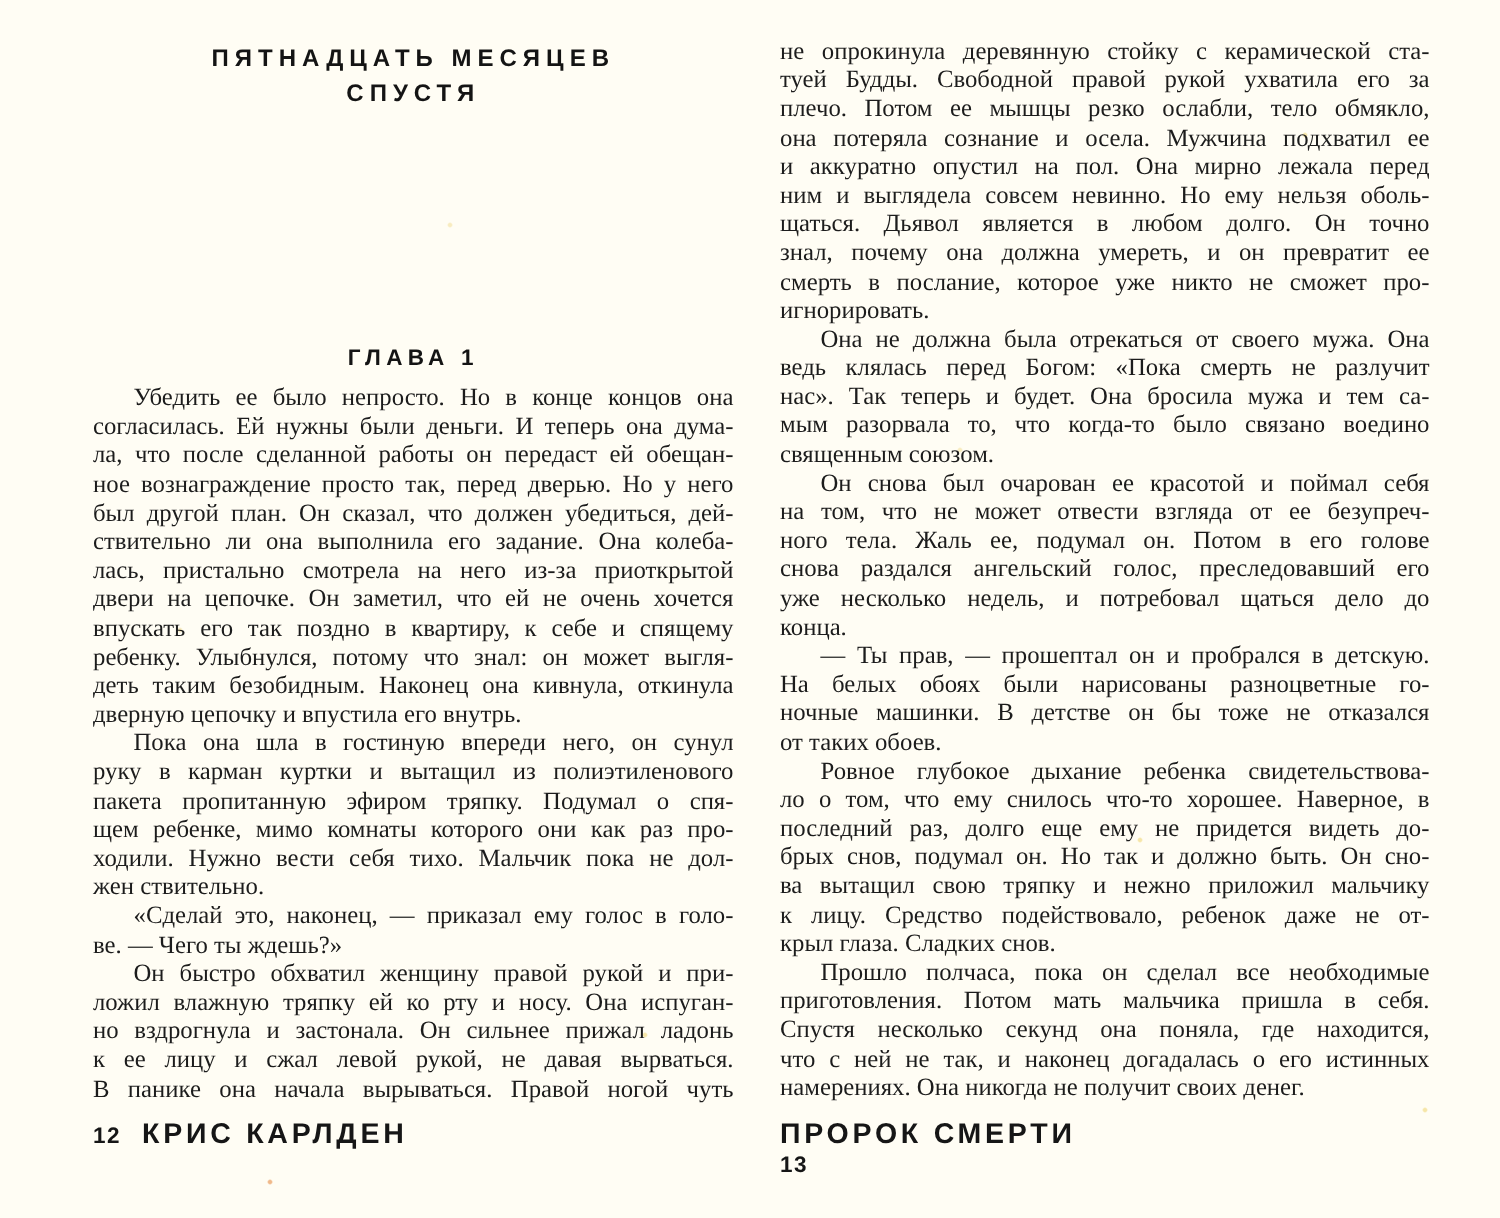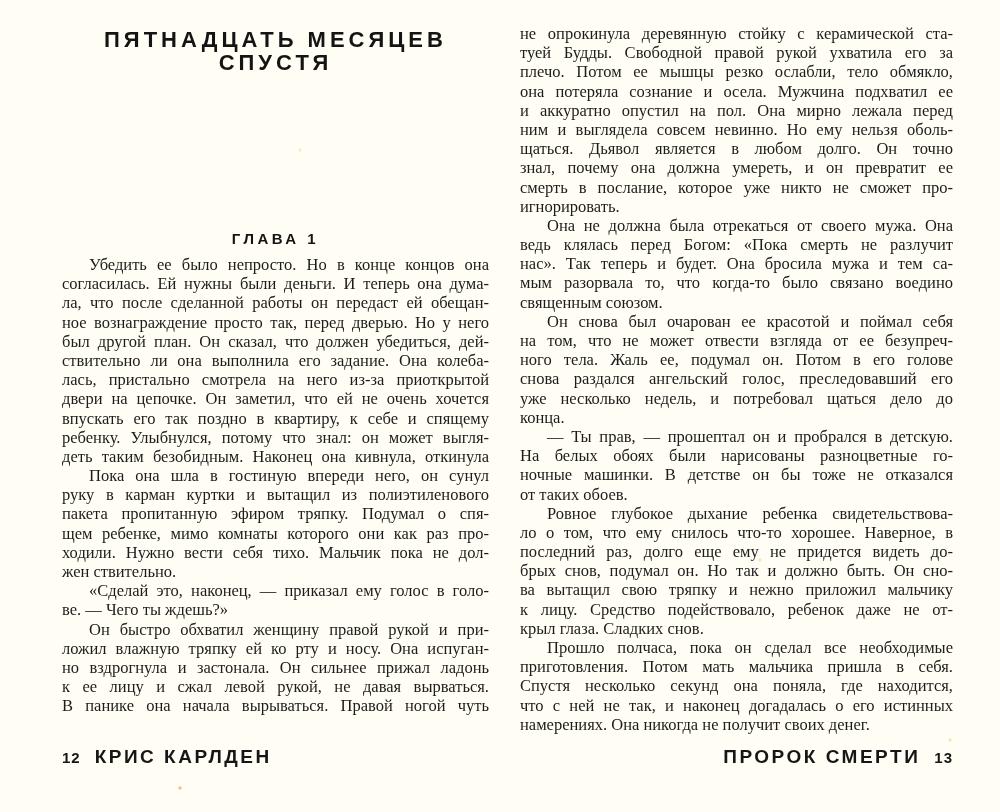--- a/index.html
+++ b/index.html
@@ -33,21 +33,21 @@
   .page-right { left: 520px; width: 433px; }
 
   .part-title {
     position: absolute;
     top: 28px;
     left: 0;
     width: 100%;
     text-align: center;
     font-family: "Liberation Sans", sans-serif;
     font-weight: bold;
-    font-size: 22px;
+    font-size: 16px;
     letter-spacing: 4px;
     line-height: 23px;
     color: #141414;
   }
   .chapter-heading {
     position: absolute;
     top: 230px;
     left: 0;
     width: 100%;
     text-align: center;
@@ -84,21 +84,21 @@
     top: 746px;
     left: 0;
     width: 100%;
     font-family: "Liberation Sans", sans-serif;
     font-weight: bold;
     color: #161616;
     display: flex;
     align-items: baseline;
   }
   .footer-left  { justify-content: flex-start; }
-  .footer-right { justify-content: flex-end; }
+  .footer-right { justify-content: flex-end; flex-direction: column; }
   .footer .pagenum {
     font-size: 15px;
     letter-spacing: 1px;
   }
   .footer .runtitle {
     font-size: 19px;
     letter-spacing: 2.5px;
   }
   .footer-left .runtitle  { margin-left: 14px; }
   .footer-right .runtitle { margin-right: 14px; }
@@ -122,20 +122,21 @@
           <div class="line">согласилась. Ей нужны были деньги. И теперь она дума-</div>
           <div class="line">ла, что после сделанной работы он передаст ей обещан-</div>
           <div class="line">ное вознаграждение просто так, перед дверью. Но у него</div>
           <div class="line">был другой план. Он сказал, что должен убедиться, дей-</div>
           <div class="line">ствительно ли она выполнила его задание. Она колеба-</div>
           <div class="line">лась, пристально смотрела на него из-за приоткрытой</div>
           <div class="line">двери на цепочке. Он заметил, что ей не очень хочется</div>
           <div class="line">впускать его так поздно в квартиру, к себе и спящему</div>
           <div class="line">ребенку. Улыбнулся, потому что знал: он может выгля-</div>
           <div class="line">деть таким безобидным. Наконец она кивнула, откинула</div>
+          <div class="line lastline">дверную цепочку и впустила его внутрь.</div>
         </div>
         <div class="para">
           <div class="line indent">Пока она шла в гостиную впереди него, он сунул</div>
           <div class="line">руку в карман куртки и вытащил из полиэтиленового</div>
           <div class="line">пакета пропитанную эфиром тряпку. Подумал о спя-</div>
           <div class="line">щем ребенке, мимо комнаты которого они как раз про-</div>
           <div class="line">ходили. Нужно вести себя тихо. Мальчик пока не дол-</div>
           <div class="line lastline">жен ствительно.</div>
         </div>
         <div class="para">

